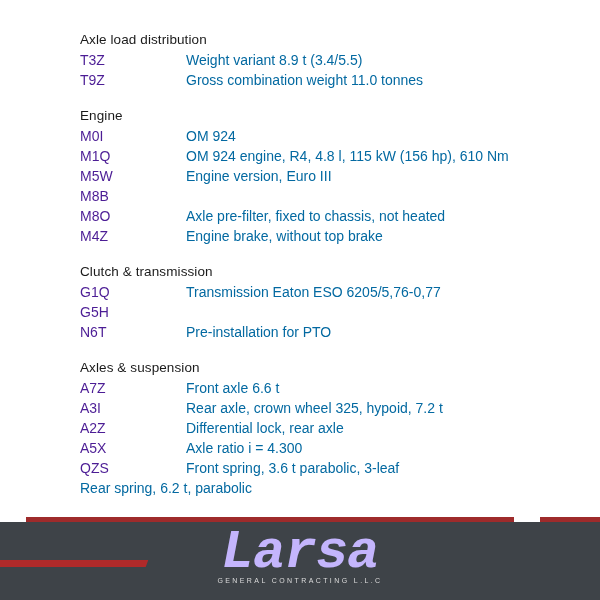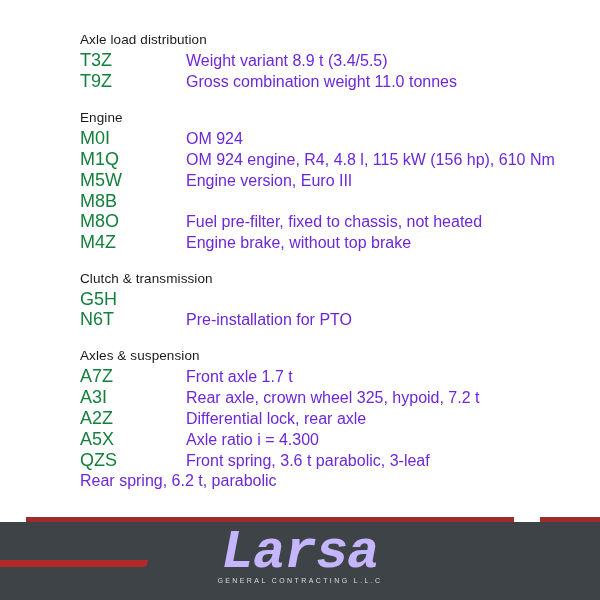--- a/index.html
+++ b/index.html
@@ -41,26 +41,26 @@
     letter-spacing: 0.1px;
   }
   .row {
     display: flex;
     align-items: baseline;
     line-height: 20px;
   }
   .code {
     width: 106px;
     flex: 0 0 106px;
-    font-size: 18px;
-    color: #15803d;
+    font-size: 14px;
+    color: #4c1d95;
   }
   .desc {
-    font-size: 16px;
-    color: #6d28d9;
+    font-size: 14px;
+    color: #0369a1;
     white-space: nowrap;
   }
   
   .footer {
     position: absolute;
     left: 0;
     bottom: 0;
     width: 600px;
     height: 78px;
     background: #3e4348;
@@ -149,44 +149,48 @@
       </div>
       <div class="row">
         <div class="code">M5W</div>
         <div class="desc">Engine version, Euro III</div>
       </div>
       <div class="row">
         <div class="code">M8B</div>
       </div>
       <div class="row">
         <div class="code">M8O</div>
-        <div class="desc">Fuel pre-filter, fixed to chassis, not heated</div>
+        <div class="desc">Axle pre-filter, fixed to chassis, not heated</div>
       </div>
       <div class="row">
         <div class="code">M4Z</div>
         <div class="desc">Engine brake, without top brake</div>
       </div>
     </div>
 
     <div class="section">
       <div class="section-title">Clutch &amp; transmission</div>
       <div class="row">
+        <div class="code">G1Q</div>
+        <div class="desc">Transmission Eaton ESO 6205/5,76-0,77</div>
+      </div>
+      <div class="row">
         <div class="code">G5H</div>
       </div>
       <div class="row">
         <div class="code">N6T</div>
         <div class="desc">Pre-installation for PTO</div>
       </div>
     </div>
 
     <div class="section">
       <div class="section-title">Axles &amp; suspension</div>
       <div class="row">
         <div class="code">A7Z</div>
-        <div class="desc">Front axle 1.7 t</div>
+        <div class="desc">Front axle 6.6 t</div>
       </div>
       <div class="row">
         <div class="code">A3I</div>
         <div class="desc">Rear axle, crown wheel 325, hypoid, 7.2 t</div>
       </div>
       <div class="row">
         <div class="code">A2Z</div>
         <div class="desc">Differential lock, rear axle</div>
       </div>
       <div class="row">

